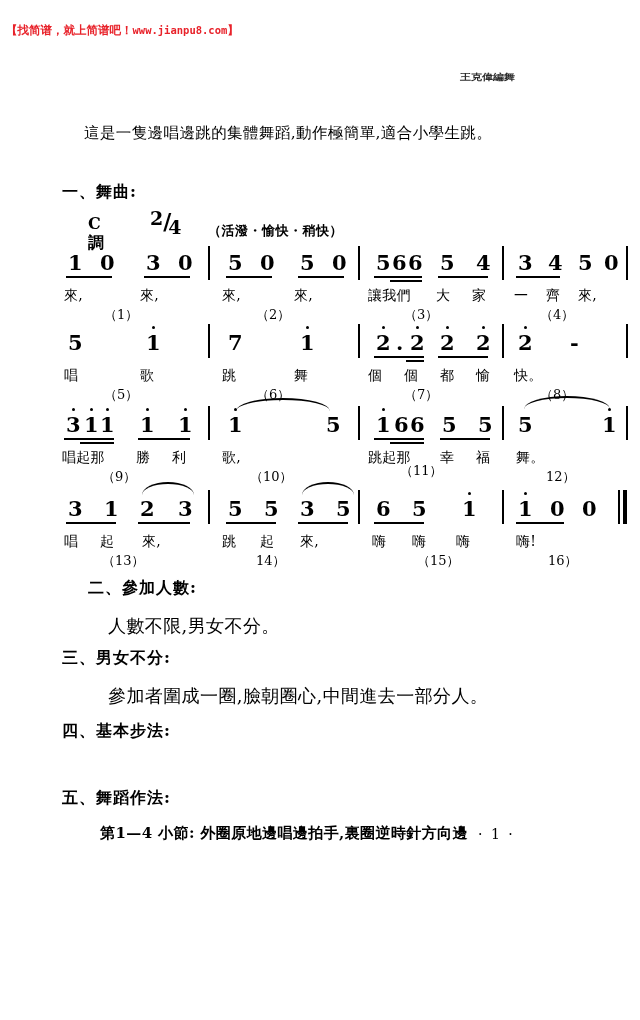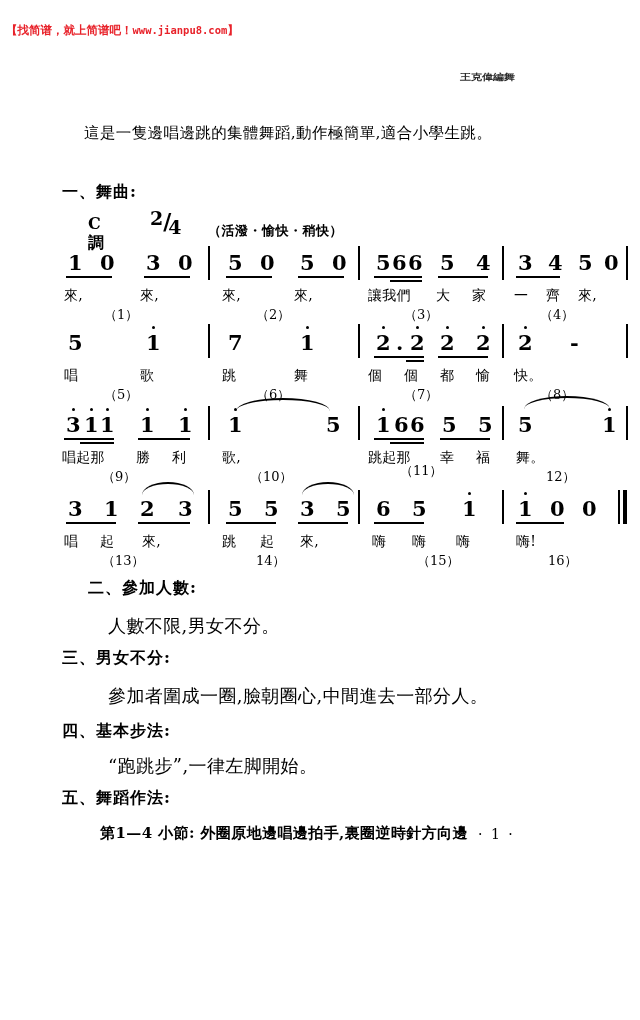--- a/index.html
+++ b/index.html
@@ -440,20 +440,19 @@
     <div class="measure-no" style="left:548px; top:66px;">16）</div>
   </div>
 
   <div class="sec-head" style="left:56px; top:578px;margin-left:32px;"><span>二、</span><span>參加人數:</span></div>
   <div class="sec-body" style="left:108px; top:614px;">人數不限,男女不分。</div>
 
   <div class="sec-head" style="left:62px; top:648px;"><span>三、</span><span>男女不分:</span></div>
   <div class="sec-body" style="left:108px; top:684px;">參加者圍成一圈,臉朝圈心,中間進去一部分人。</div>
 
   <div class="sec-head" style="left:62px; top:721px;"><span>四、</span><span>基本步法:</span></div>
-  <div class="sec-body" style="left:108px; top:754px;">“跑跳步”,一律左脚開始。</div>
 
   <div class="sec-head" style="left:62px; top:788px;"><span>五、</span><span>舞蹈作法:</span></div>
   <div class="sec-body" style="left:100px; top:824px; font-weight:bold; font-size:15px;">第1—4 小節: 外圈原地邊唱邊拍手,裏圈逆時針方向邊</div>
 
   <div class="page-no">· 1 ·</div>
 
 </div>
 
 </body></html>

